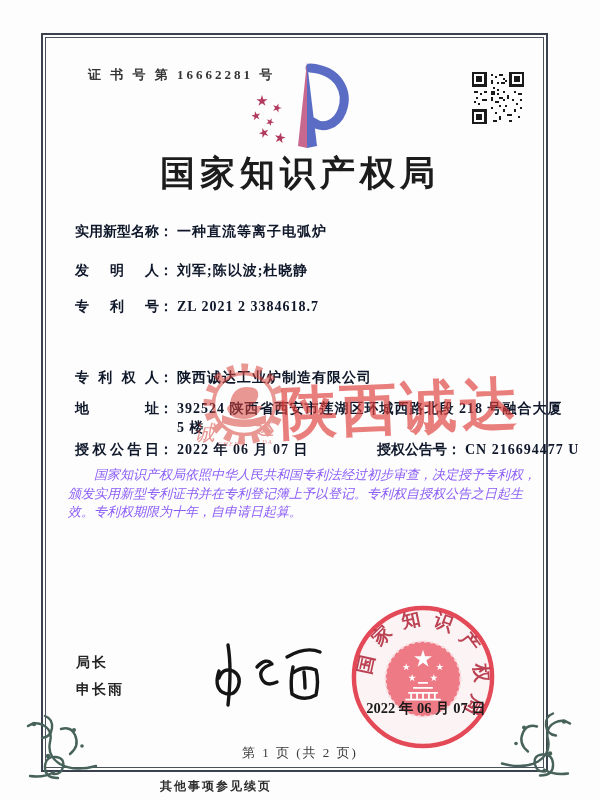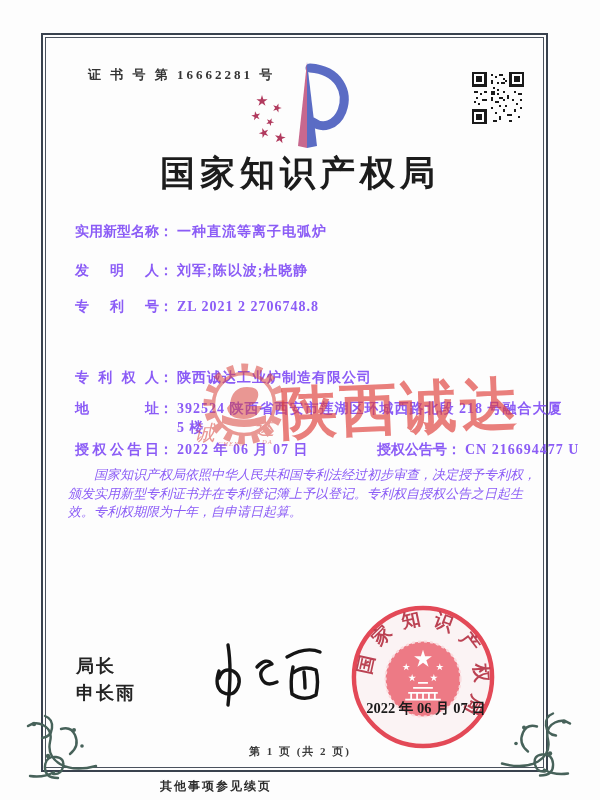--- a/index.html
+++ b/index.html
@@ -5,33 +5,33 @@
   html,body{margin:0;padding:0;background:#ffffff;}
   .page{position:relative;width:600px;height:800px;background:#fdfdfd;overflow:hidden;
         font-family:"Liberation Serif","DejaVu Serif",serif;color:#222;}
   .frame{position:absolute;left:41px;top:33px;width:503px;height:735px;
          border:2.5px solid #39424e;}
   .frame-inner{position:absolute;inset:2px;border:1px solid #4a525e;}
   .cert-no{position:absolute;left:88px;top:66px;font-size:13px;font-weight:bold;
            letter-spacing:3px;color:#343434;}
   .title{position:absolute;left:0;right:0;top:150px;text-align:center;
          font-size:35px;font-weight:700;letter-spacing:5px;color:#1c1c1c;}
-  .field{position:absolute;left:75px;font-size:14px;font-weight:bold;color:#8b5cf6;line-height:19px;}
+  .field{position:absolute;left:75px;font-size:14px;font-weight:bold;color:#0f172a;line-height:19px;}
   .flabel{display:inline-block;width:84px;text-align:justify;text-align-last:justify;vertical-align:top;}
   .fvalue{display:inline-block;vertical-align:top;margin-left:4px;letter-spacing:1px;}
   .addr .fvalue{width:396px;}
   .grant2{position:absolute;left:302px;top:0;white-space:nowrap;}
   .paras{position:absolute;left:68px;top:466px;width:472px;font-size:13px;
          line-height:18.5px;color:#8b5cf6;font-style:italic;}
   .paras p{margin:0;text-indent:2em;}
-  .signer{position:absolute;left:76px;font-size:18px;font-weight:bold;color:#242424;letter-spacing:2px;}
+  .signer{position:absolute;left:76px;font-size:14px;font-weight:bold;color:#242424;letter-spacing:2px;}
   .seal-date{position:absolute;left:352px;top:699px;width:148px;text-align:center;
              font-size:14.5px;font-weight:bold;color:#1b1b1b;z-index:6;}
   .page-num{position:absolute;left:0;right:0;top:744px;text-align:center;
-            font-size:11px;font-weight:bold;color:#3a3a3a;letter-spacing:2px;}
+            font-size:13px;font-weight:normal;color:#3a3a3a;letter-spacing:2px;}
   .foot-note{position:absolute;left:160px;top:778px;width:240px;text-align:left;
              font-size:12px;font-weight:bold;color:#2e2e2e;letter-spacing:2px;}
   .wm-text{position:absolute;left:280px;top:376px;font-size:57px;font-weight:600;
            letter-spacing:3px;color:rgba(223,62,58,0.66);transform:rotate(-2.5deg);
            transform-origin:left center;white-space:nowrap;z-index:4;}
   .wm-gear{position:absolute;left:190px;top:360px;z-index:4;opacity:0.55;}
   .seal{position:absolute;left:348px;top:602px;z-index:5;opacity:0.95;}
   .logo{position:absolute;left:243px;top:56px;}
   .qr{position:absolute;left:472px;top:72px;}
   .sig{position:absolute;left:195px;top:636px;z-index:2;}
@@ -126,21 +126,21 @@
 
   <div class="title">国家知识产权局</div>
 
   <div class="field" style="top:222px">
     <span class="flabel">实用新型名称</span><span>：</span><span class="fvalue">一种直流等离子电弧炉</span>
   </div>
   <div class="field" style="top:261px">
     <span class="flabel">发明人</span><span>：</span><span class="fvalue">刘军;陈以波;杜晓静</span>
   </div>
   <div class="field" style="top:297px">
-    <span class="flabel">专利号</span><span>：</span><span class="fvalue">ZL 2021 2 2706748.8</span>
+    <span class="flabel">专利号</span><span>：</span><span class="fvalue">ZL 2021 2 3384618.7</span>
   </div>
   <div class="field" style="top:368px">
     <span class="flabel">专利权人</span><span>：</span><span class="fvalue">陕西诚达工业炉制造有限公司</span>
   </div>
   <div class="field addr" style="top:399px">
     <span class="flabel">地址</span><span>：</span><span class="fvalue">392524 陕西省西安市莲湖区环城西路北段 218 号融合大厦 5 楼</span>
   </div>
 
   <div class="field" style="top:440px">
     <span class="flabel">授权公告日</span><span>：</span><span class="fvalue">2022 年 06 月 07 日</span>

